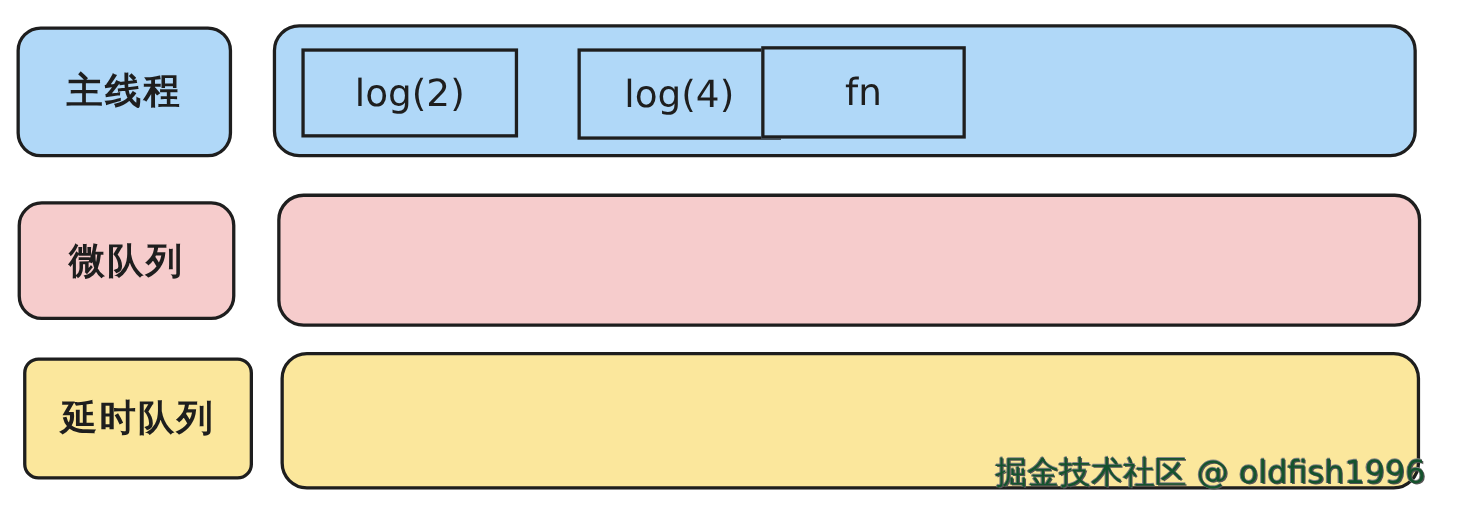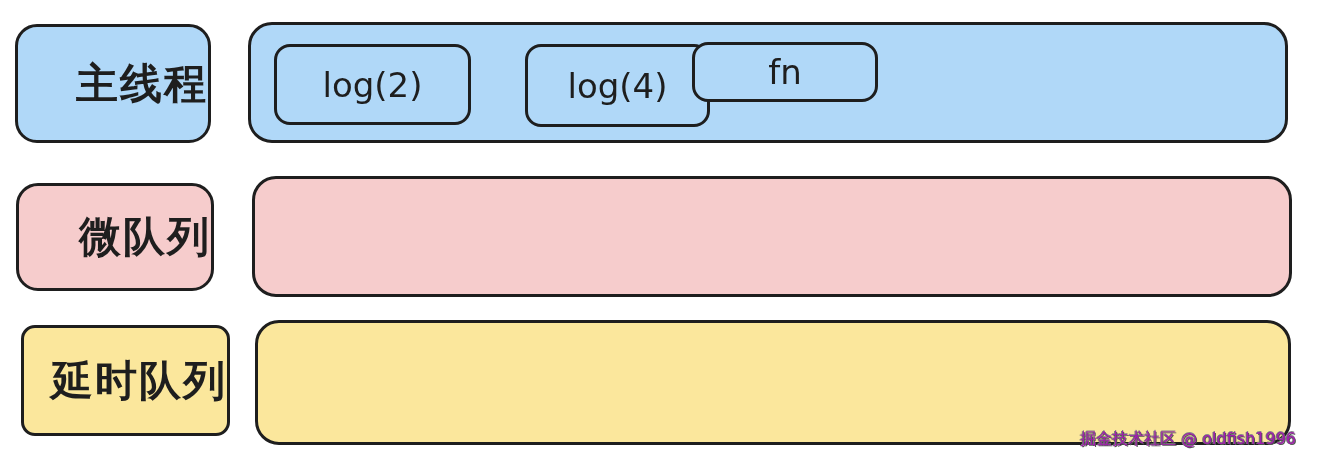--- a/index.html
+++ b/index.html
@@ -7,57 +7,57 @@
     width: 1328px; height: 464px; position: relative; overflow: hidden;
     background: #ffffff;
     font-family: "DejaVu Sans", sans-serif;
   }
   .box {
     position: absolute; box-sizing: border-box;
     border: 3.5px solid #1e1e1e;
     border-radius: 22px;
   }
   .label {
-    display: flex; align-items: center; justify-content: flex-end;
-    font-size: 42px; color: #1e1e1e; font-weight: bold; letter-spacing: 2px;
+    display: flex; align-items: center; justify-content: center;
+    font-size: 33px; color: #1e1e1e; font-weight: bold; letter-spacing: 2px;
   }
   .lane { border-radius: 24px; }
   .task {
     position: absolute; box-sizing: border-box;
-    border: 3px solid #1e1e1e; border-radius: 16px;
+    border: 3px solid #1e1e1e; border-radius: 0;
     display: flex; align-items: center; justify-content: center;
     font-size: 34px; color: #1e1e1e;
     font-family: "DejaVu Sans", sans-serif;
   }
   .blue { background: #b0d8f8; }
   .pink { background: #f6cccc; }
   .yellow { background: #fbe79c; }
   .watermark {
     position: absolute; right: 32px; bottom: 14px;
-    font-size: 16px; color: #a21caf;
+    font-size: 29px; color: #14532d;
     font-family: "DejaVu Sans", sans-serif;
     text-shadow: 1px 1px 0 #555, -1px 0 0 #777, 0 -1px 0 #888;
     letter-spacing: 0px;
   }
 </style>
 </head>
 <body>
 
 <div class="box label blue" style="left:15px; top:24px; width:196px; height:119px;">
   <span>主线程</span>
 </div>
 <div class="box lane blue" style="left:248px; top:22px; width:1040px; height:121px;">
 </div>
 <div class="task blue" style="left:274px; top:44px; width:197px; height:81px;">
   <span>log(2)</span>
 </div>
 <div class="task blue" style="left:493px; top:44px; width:185px; height:83px;margin-left:32px;">
   <span>log(4)</span>
 </div>
-<div class="task blue" style="left:692px; top:42px; width:186px; height:60px;">
+<div class="task blue" style="left:692px; top:42px; width:186px; height:84px;">
   <span>fn</span>
 </div>
 
 <div class="box label pink" style="left:16px; top:183px; width:198px; height:108px;">
   <span>微队列</span>
 </div>
 <div class="box lane pink" style="left:252px; top:176px; width:1040px; height:121px;">
 </div>
 
 <div class="box label yellow" style="left:21px; top:325px; width:209px; height:111px;border-radius:14px;">

